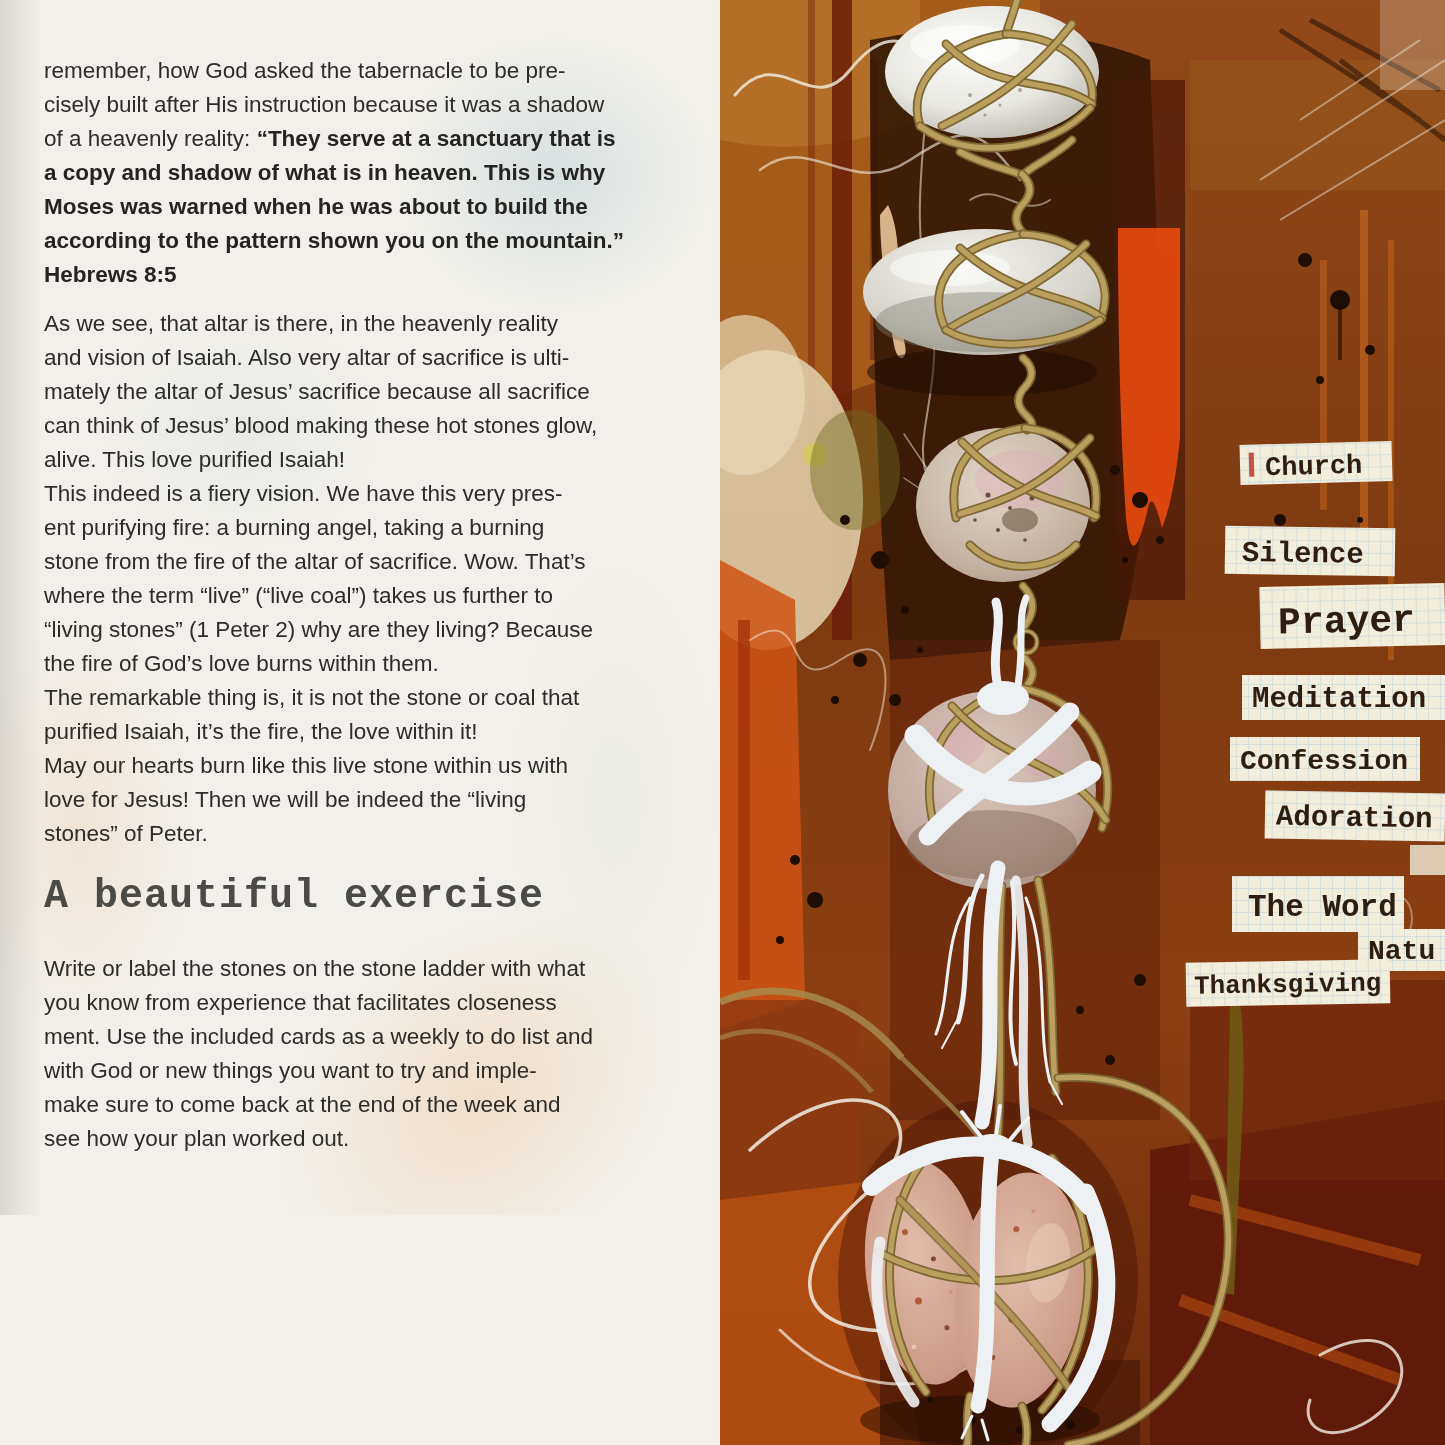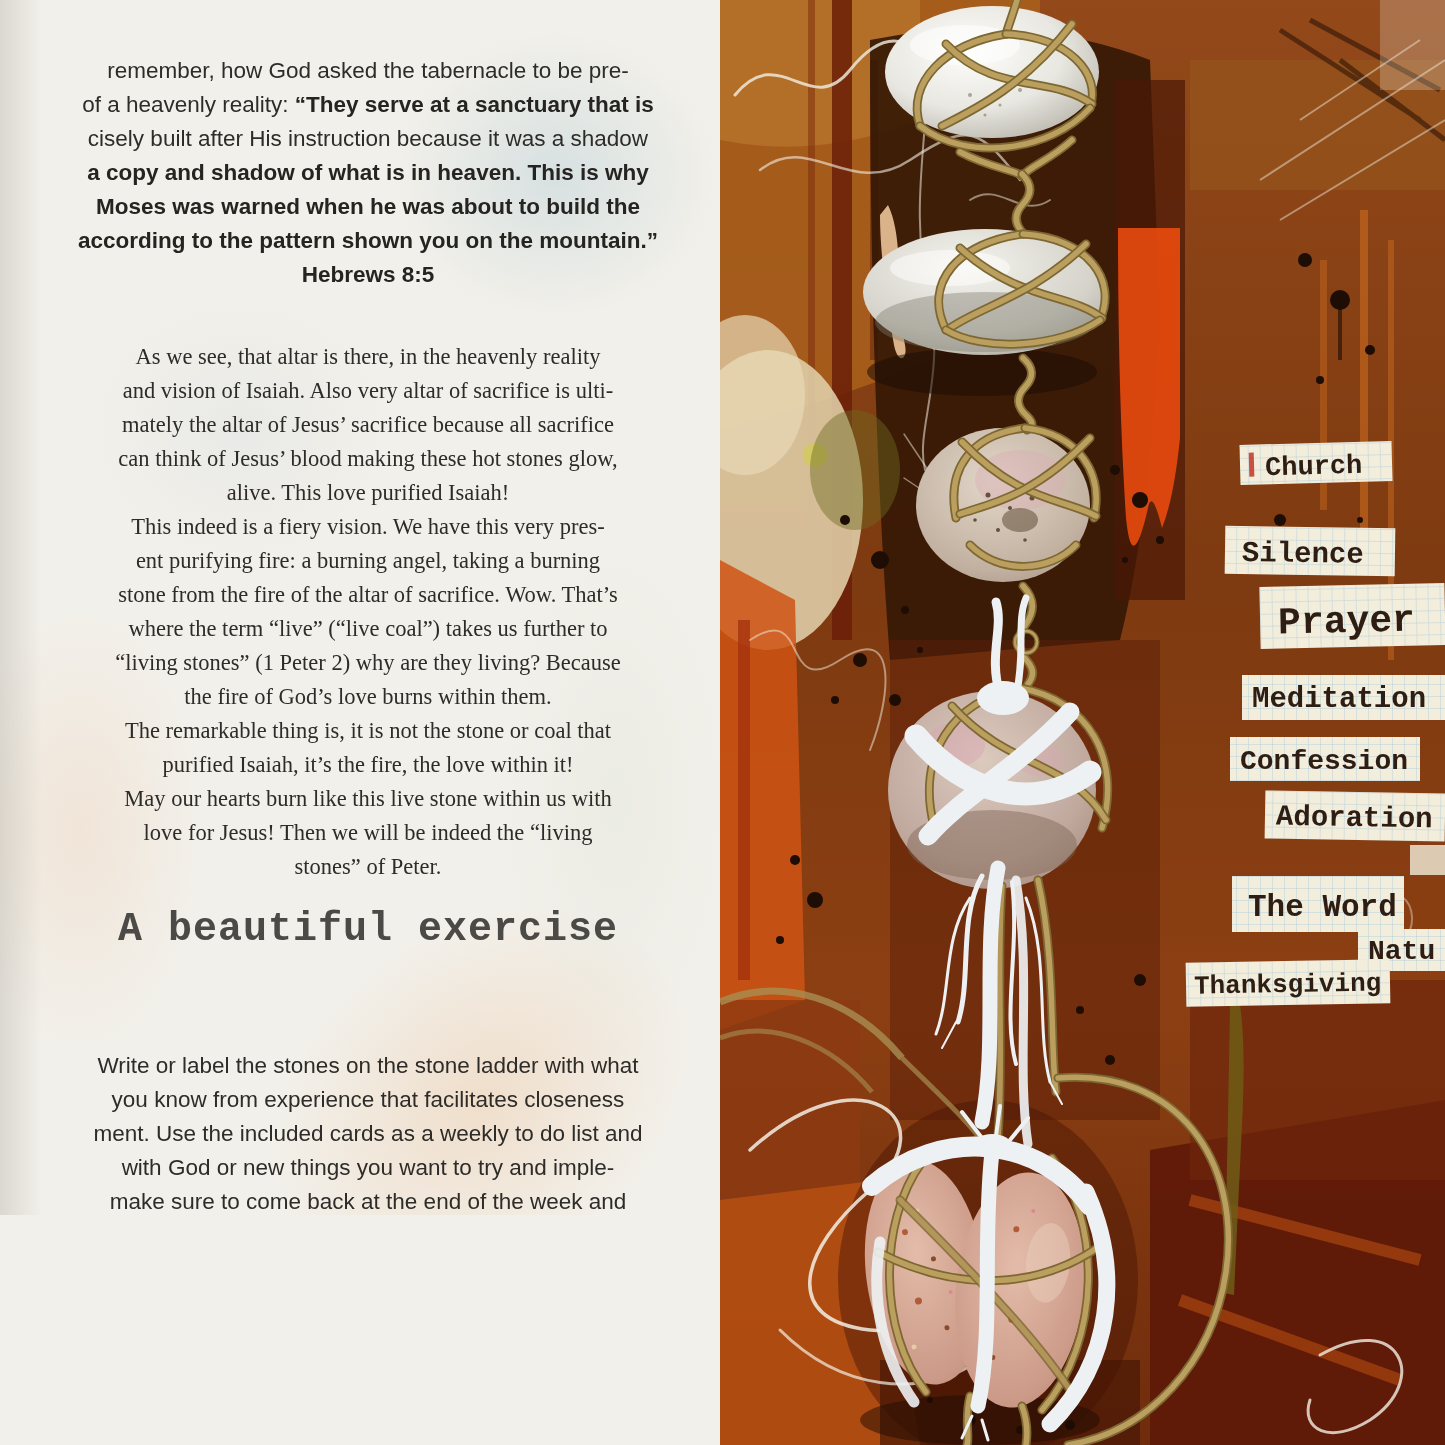--- a/index.html
+++ b/index.html
@@ -1,34 +1,34 @@
 <!DOCTYPE html>
 <html><head>
 <meta charset="utf-8">
 <style>
   html,body{margin:0;padding:0;}
   body{width:1445px;height:1445px;overflow:hidden;position:relative;background:#f2f0ea;
        font-family:"Liberation Sans",sans-serif;}
   
-  .left-page{position:absolute;left:0;top:0;width:720px;height:1215px;background:#f2f0ea;overflow:hidden;text-align:center;}
+  .left-page{position:absolute;left:0;top:0;width:720px;height:1215px;background:#f2f0ea;overflow:hidden;}
   .lp-stain{position:absolute;pointer-events:none;}
   .st-a{left:390px;top:30px;width:330px;height:290px;background:radial-gradient(ellipse at center,rgba(158,192,206,.32),rgba(158,192,206,0) 70%);}
   .st-b{left:250px;top:930px;width:460px;height:340px;background:radial-gradient(ellipse at center,rgba(232,150,78,.20),rgba(232,150,78,0) 70%);transform:rotate(-38deg);}
   .st-c{left:-40px;top:610px;width:240px;height:440px;background:radial-gradient(ellipse at center,rgba(235,168,118,.16),rgba(235,168,118,0) 70%);}
   .st-d{left:0;top:0;width:42px;height:1445px;background:linear-gradient(90deg,rgba(148,143,132,.25),rgba(148,143,132,0));}
   .st-e{left:500px;top:540px;width:230px;height:520px;background:radial-gradient(ellipse at center,rgba(210,220,208,.22),rgba(210,220,208,0) 70%);}
   .st-f{left:90px;top:300px;width:300px;height:260px;background:radial-gradient(ellipse at center,rgba(190,205,215,.18),rgba(190,205,215,0) 70%);}
 
   .article{position:absolute;left:44px;top:54px;width:648px;color:#2e2c29;}
   .line{font-size:22.5px;line-height:34px;white-space:nowrap;font-weight:400;}
   .line .b, .line.b{font-weight:700;color:#262421;}
-  .para2{margin-top:48px;font-family:Liberation Serif, serif;}
+  .para2{margin-top:15px;}
   .section-heading{margin-top:23px;height:46px;font-family:"Liberation Mono",monospace;
       font-weight:700;font-size:40px;letter-spacing:1px;color:#4b4a46;white-space:nowrap;}
-  .para3{margin-top:96px;}
+  .para3{margin-top:32px;}
   .page-number{position:absolute;left:44px;top:1366px;font-size:23px;font-weight:700;color:#6d28d9;}
 
   
   .right-page{position:absolute;left:720px;top:0;width:725px;height:1445px;}
   .right-page svg{display:block;}
   .ropeD{stroke:#7d6733;stroke-width:9;fill:none;stroke-linecap:round;}
   .ropeL{stroke:#bb9f5e;stroke-width:5.5;fill:none;stroke-linecap:round;}
   .fab{stroke:#eef1f3;fill:none;stroke-linecap:round;}
   .scr{stroke:#f3efe4;fill:none;stroke-linecap:round;}
   .sp{fill:#1d0d04;}
@@ -43,22 +43,22 @@
   <div class="lp-stain st-a"></div>
   <div class="lp-stain st-b"></div>
   <div class="lp-stain st-c"></div>
   <div class="lp-stain st-d"></div>
   <div class="lp-stain st-e"></div>
   <div class="lp-stain st-f"></div>
 
   <div class="article">
     <div class="para">
       <div class="line">remember, how God asked the tabernacle to be pre-</div>
+      <div class="line">cisely built after His instruction because it was a shadow</div>
       <div class="line"><span>of a heavenly reality: </span><span class="b">“They serve at a sanctuary that is</span></div>
-      <div class="line">cisely built after His instruction because it was a shadow</div>
       <div class="line b">a copy and shadow of what is in heaven. This is why</div>
       <div class="line b">Moses was warned when he was about to build the</div>
       <div class="line b">according to the pattern shown you on the mountain.”</div>
       <div class="line b">Hebrews 8:5</div>
     </div>
 
     <div class="para para2">
       <div class="line">As we see, that altar is there, in the heavenly reality</div>
       <div class="line">and vision of Isaiah. Also very altar of sacrifice is ulti-</div>
       <div class="line">mately the altar of Jesus’ sacrifice because all sacrifice</div>

